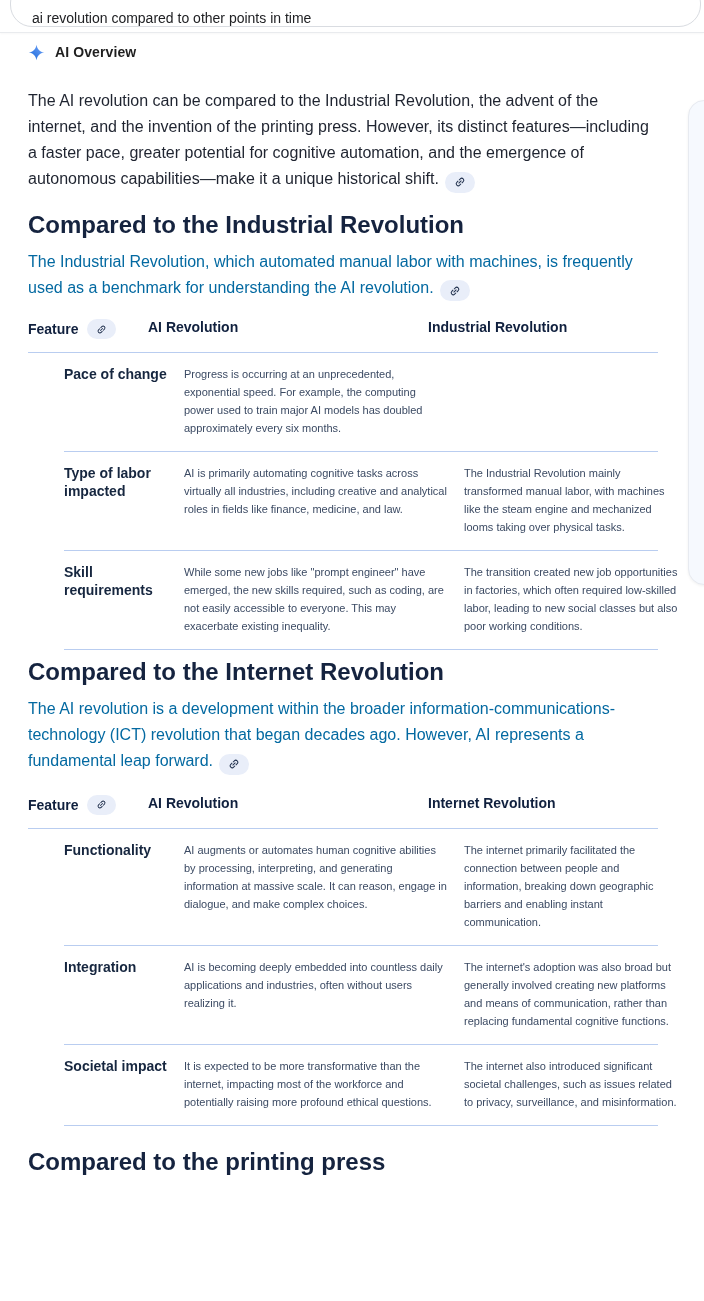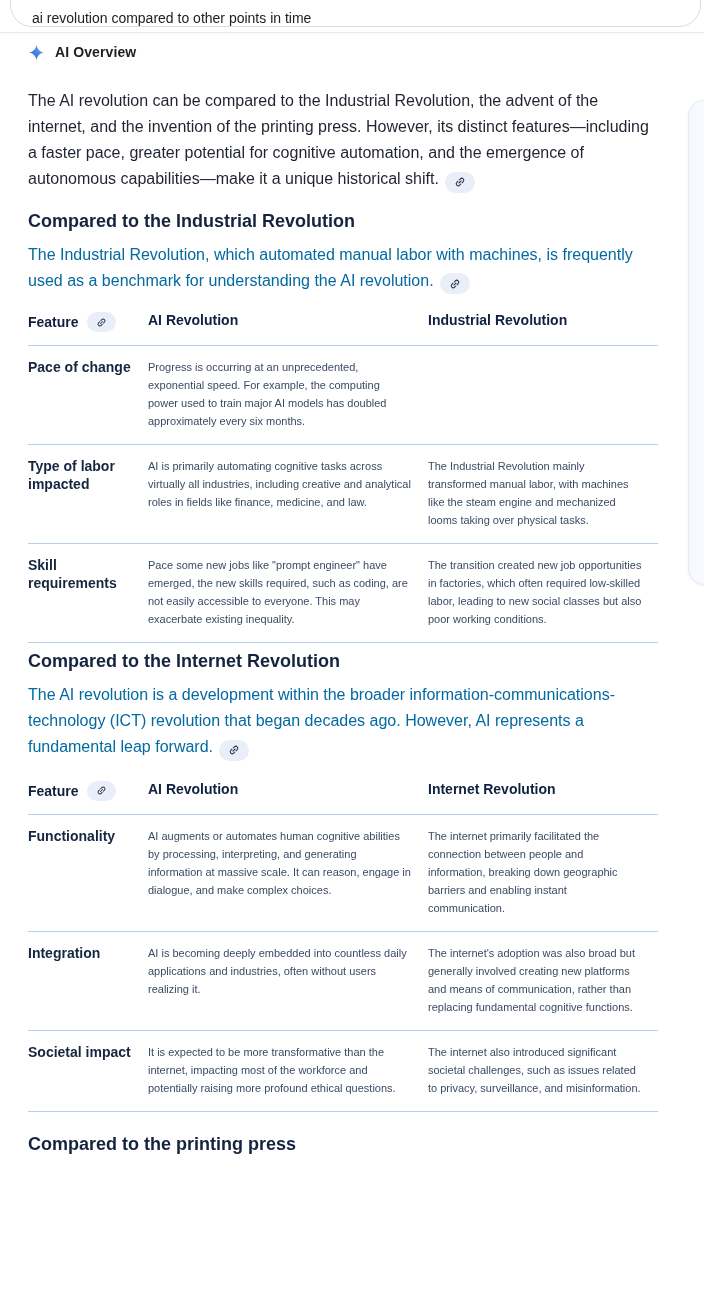--- a/index.html
+++ b/index.html
@@ -26,31 +26,31 @@
   p.lead { margin-top:26px; font-size:16px; line-height:26px; color:#1f2430; max-width:632px; }
   p.section-intro { margin-top:10px; font-size:16px; line-height:26px; color:#0369a1; max-width:632px; }
 
   
   .chip { display:inline-flex; align-items:center; justify-content:center;
     width:30px; height:21px; border-radius:11px; background:#e9eef9;
     margin-left:6px; vertical-align:-4px; cursor:pointer; }
   .chip svg { transform:rotate(-45deg); color:#20304d; }
 
   
-  h2.section-heading { margin-top:18px; font-size:18px; font-weight:bold; color:#15233f; }
+  h2.section-heading { margin-top:18px; font-size:24px; font-weight:bold; color:#15233f; }
   h2.h-internet { margin-top:8px; }
   h2.h-press { margin-top:22px; }
 
   
   .tbl { margin-top:16px; width:630px; }
   .tbl2 { margin-top:18px; }
   .tr { display:grid; grid-template-columns:120px 280px 230px;
     border-bottom:1px solid #b9cdf0; }
   .tr.head { padding:2px 0 13px; }
-  .tr.body-row { padding:12px 0 14px; }
+  .tr.body-row { padding:12px 0 14px;margin-left:36px; }
   .tc { padding-right:16px; }
   .th-label { font-size:14px; font-weight:bold; color:#10203e; }
   .feature-head-cell { display:flex; align-items:center; }
   .feature-head-cell .chip { margin-left:8px; width:29px; height:20px; }
   .feature-cell { font-size:14px; font-weight:bold; color:#16263f; line-height:18px; }
   .cell { font-size:11px; line-height:18px; color:#3b4a63; }
 
   
   .side-card { position:absolute; left:688px; top:100px; width:40px; height:485px;
     background:#f6f9fe; border:1px solid #e7eaf0; border-radius:16px;
@@ -114,21 +114,21 @@
         <div class="tc feature-cell">Pace of change</div>
         <div class="tc cell">Progress is occurring at an unprecedented, exponential speed. For example, the computing power used to train major AI models has doubled approximately every six months.</div>
       </div>
       <div class="tr body-row">
         <div class="tc feature-cell">Type of labor impacted</div>
         <div class="tc cell">AI is primarily automating cognitive tasks across virtually all industries, including creative and analytical roles in fields like finance, medicine, and law.</div>
         <div class="tc cell">The Industrial Revolution mainly transformed manual labor, with machines like the steam engine and mechanized looms taking over physical tasks.</div>
       </div>
       <div class="tr body-row">
         <div class="tc feature-cell">Skill requirements</div>
-        <div class="tc cell">Pace some new jobs like "prompt engineer" have emerged, the new skills required, such as coding, are not easily accessible to everyone. This may exacerbate existing inequality.</div>
+        <div class="tc cell">While some new jobs like "prompt engineer" have emerged, the new skills required, such as coding, are not easily accessible to everyone. This may exacerbate existing inequality.</div>
         <div class="tc cell">The transition created new job opportunities in factories, which often required low-skilled labor, leading to new social classes but also poor working conditions.</div>
       </div>
     </div>
 
     <h2 class="section-heading h-internet">Compared to the Internet Revolution</h2>
     <p class="section-intro"><span>The AI revolution is a development within the broader information-communications-technology (ICT) revolution that began decades ago. However, AI represents a fundamental leap forward.</span><span class="chip">
           <svg viewBox="0 0 24 24" width="12" height="12">
             <path fill="currentColor" d="M17 7h-4v2h4a3 3 0 010 6h-4v2h4a5 5 0 000-10zm-6 8H7a3 3 0 010-6h4V7H7a5 5 0 000 10h4v-2zm-3-4h8v2H8v-2z"></path>
           </svg>
         </span></p>

